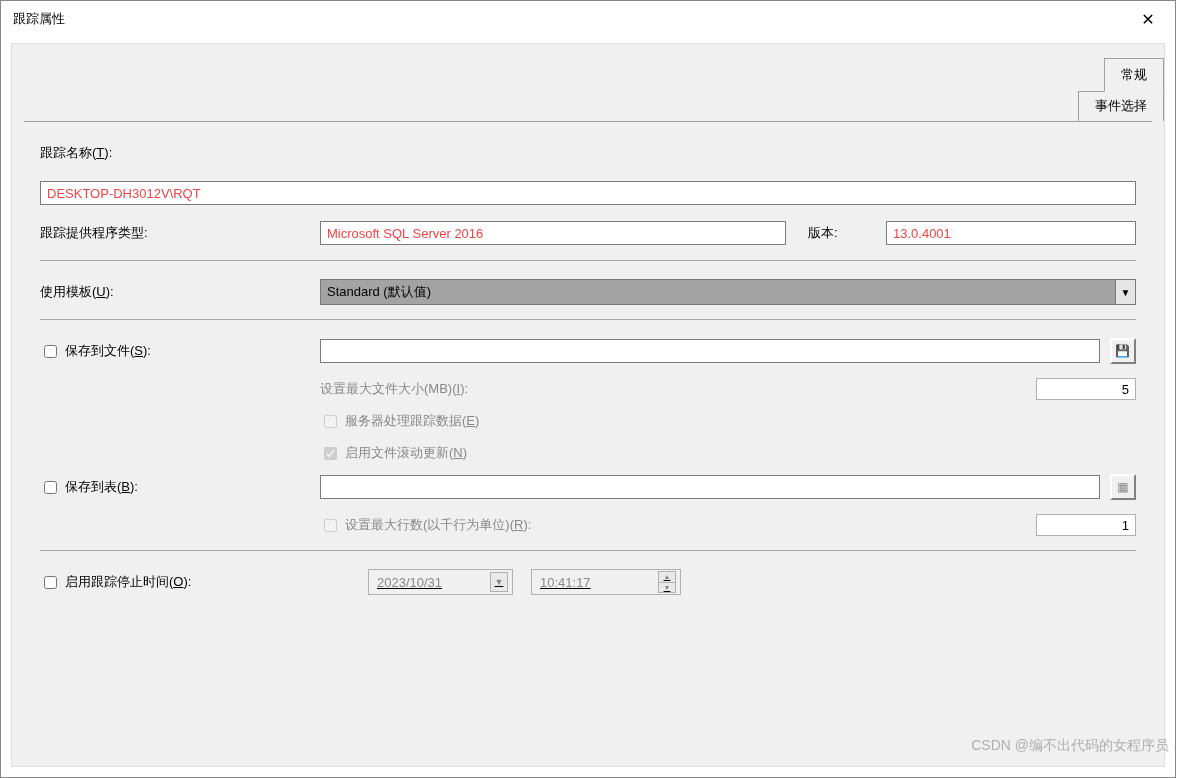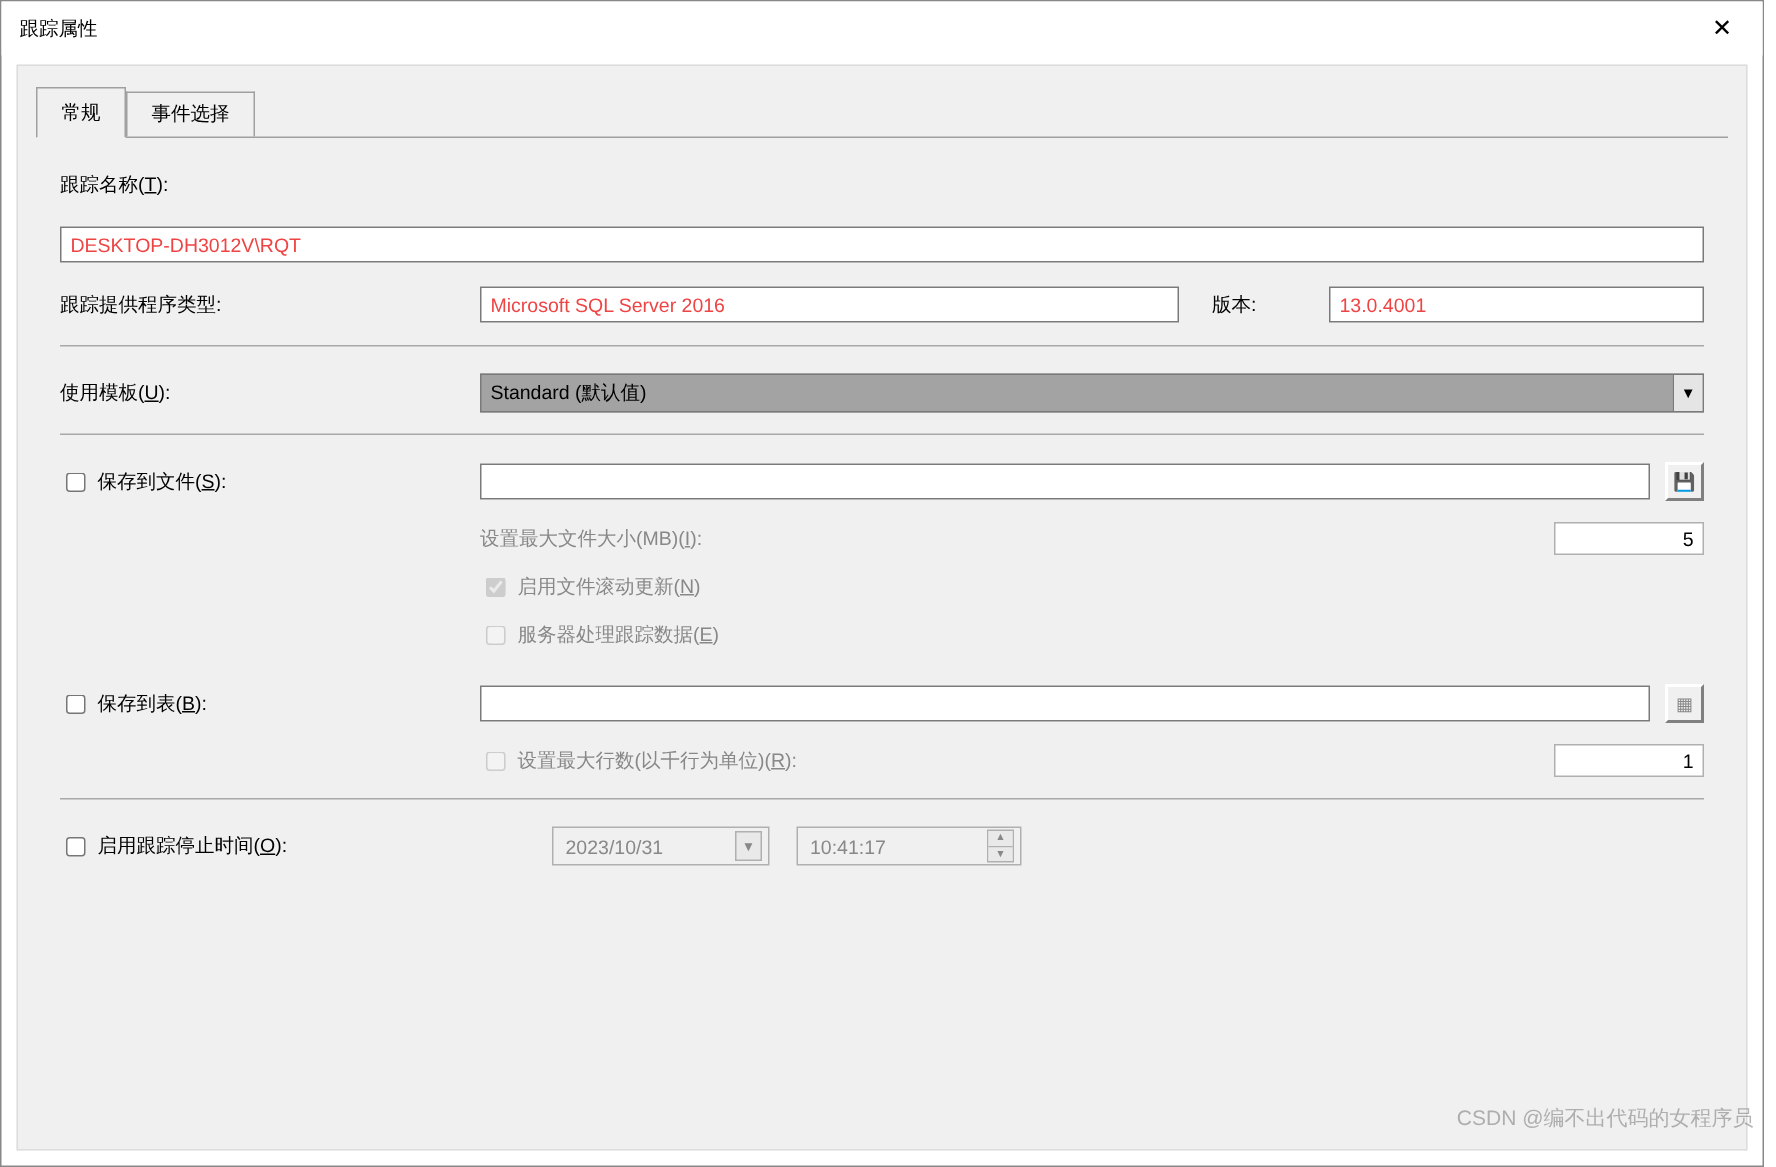--- a/index.html
+++ b/index.html
@@ -37,20 +37,21 @@
     position: absolute;
     left: 10px; right: 10px; top: 42px; bottom: 10px;
     background: #f0f0f0;
     border: 1px solid #ddd;
   }
   .tabs {
     display: flex;
     padding-top: 14px;
     padding-left: 12px;
     align-items: flex-end;
+    flex-direction: column;
   }
   .tab {
     padding: 5px 16px 6px 16px;
     border: 1px solid #a0a0a0;
     border-bottom: none;
     background: #f0f0f0;
     margin-right: 0px;
     font-size: 13px;
     cursor: pointer;
     position: relative;
@@ -135,21 +136,21 @@
     font-size:12px;
     color:#888;
   }
   .sub-indent { margin-left:280px; }
   .sub-row { display:flex; align-items:center; margin-bottom:10px; min-height:22px;}
   .num-field {
     width:100px; height:22px; border:1px solid #b0b0b0;
     text-align:right; padding:2px 6px; background:#fff; color:#000;
     font-size:13px;
   }
-  .dt-wrap { display:flex; align-items:flex-start; gap:18px; margin-left:48px;}
+  .dt-wrap { display:flex; align-items:flex-start; gap:18px; margin-left:48px;text-decoration:underline;}
   .dt-field {
     height:26px; border:1px solid #b0b0b0; background:#f0f0f0;
     display:flex; align-items:center; padding:0 4px 0 8px;
     color:#888; font-size:13px;
   }
   .dt-date { width:145px; justify-content:space-between;}
   .dt-time { width:150px; justify-content:space-between;}
   .dd-arrow {
     width:18px; height:20px; border:1px solid #b0b0b0;
     display:flex; align-items:center; justify-content:center;
@@ -242,30 +243,30 @@
           <div class="icon-btn">💾</div>
         </div>
       </div>
 
       <div class="sub-indent">
         <div class="sub-row">
           <span class="dis-text" style="flex:1">设置最大文件大小(MB)(<span class="u">I</span>):</span>
           <input type="text" class="num-field" disabled="" value="5" style="">
         </div>
         <div class="sub-row cb-label dis-text">
+          <input type="checkbox" class="cb" disabled="" style="">
+          <span>服务器处理跟踪数据(<span class="u">E</span>)</span>
+        </div>
+        <div class="sub-row cb-label dis-text">
           <input type="checkbox" class="cb" checked="" disabled="" style="">
           <span>启用文件滚动更新(<span class="u">N</span>)</span>
         </div>
-        <div class="sub-row cb-label dis-text">
-          <input type="checkbox" class="cb" disabled="" style="">
-          <span>服务器处理跟踪数据(<span class="u">E</span>)</span>
-        </div>
-      </div>
-
-      <div class="row" style="margin-top:22px;">
+      </div>
+
+      <div class="row" style="margin-top:10px;">
         <div class="label-col cb-label">
           <input type="checkbox" class="cb" style="">
           <span>保存到表(<span class="u">B</span>):</span>
         </div>
         <div class="field-col">
           <input type="text" class="tf dis" disabled="" style="">
           <div class="icon-btn">▦</div>
         </div>
       </div>
 

